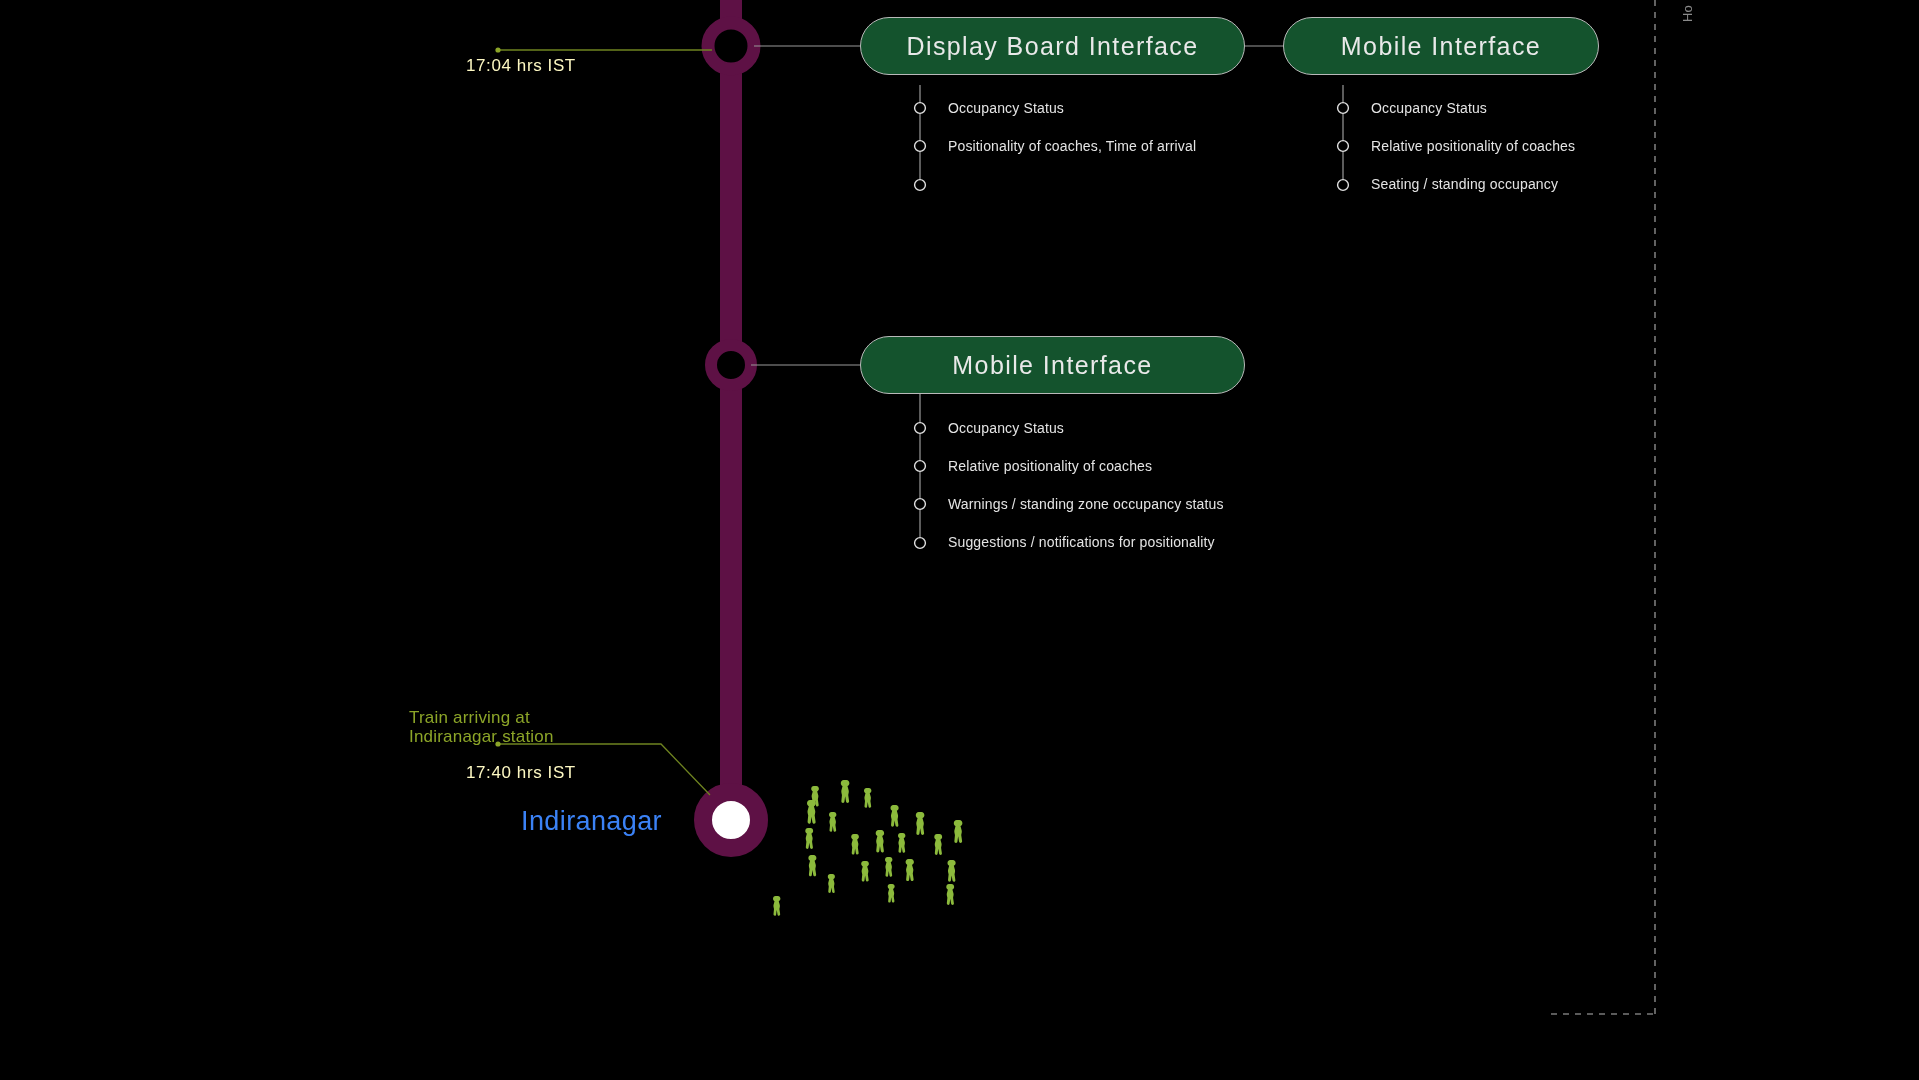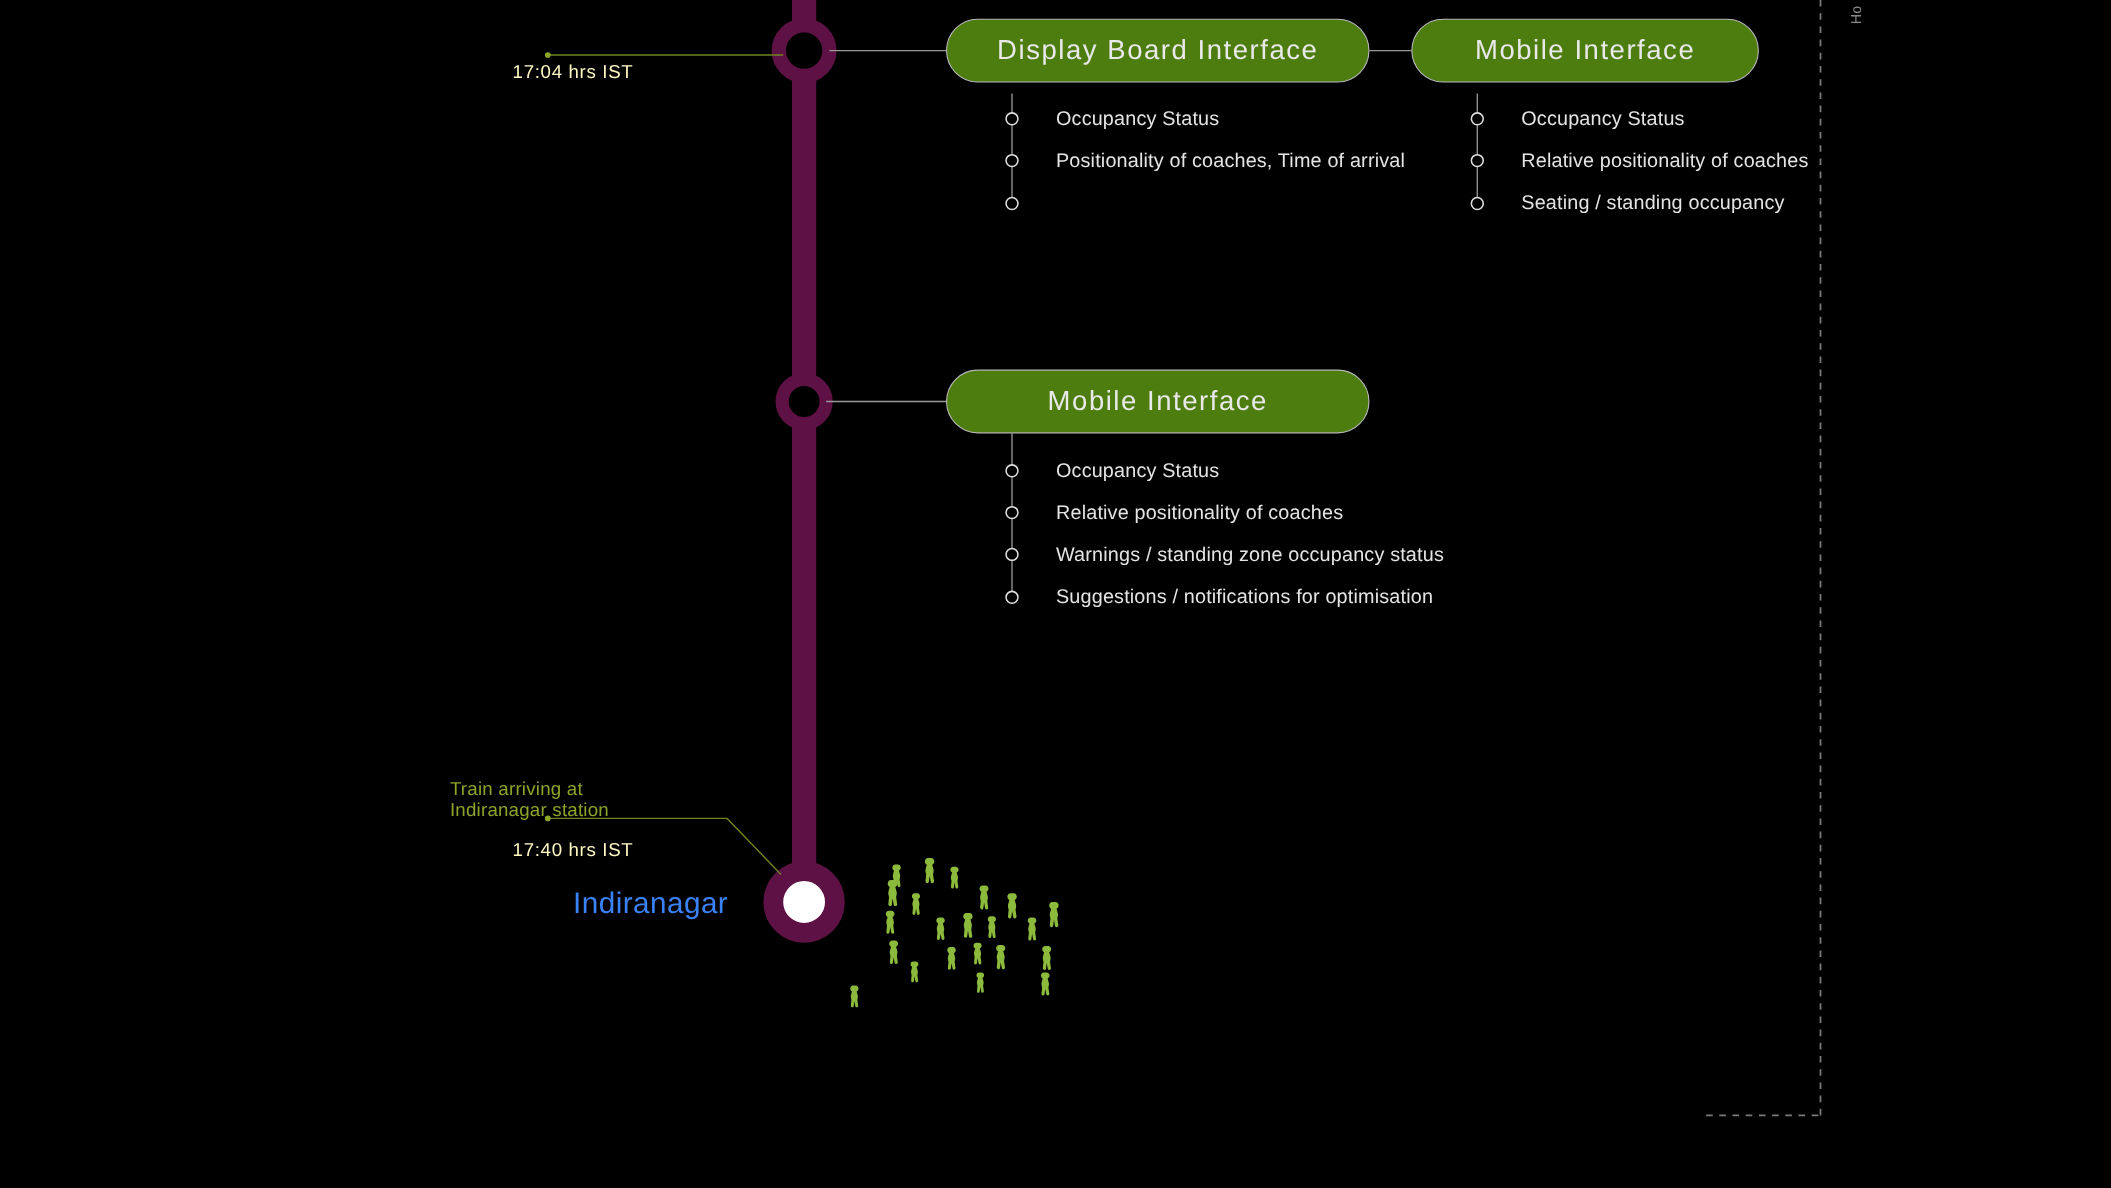--- a/index.html
+++ b/index.html
@@ -31,21 +31,21 @@
     width: 1919px;
     height: 1080px;
   }
 
   
   .panel {
     position: absolute;
     box-sizing: border-box;
     border: 1px solid #b9b9b9;
     border-radius: 200px;
-    background: #4d7c0f;
+    background: #14532d;
     display: flex;
     align-items: center;
     justify-content: center;
   }
   .panel-title {
     color: #e9e9e9;
     font-size: 25px;
     letter-spacing: 1.4px;
     font-weight: 300;
     white-space: nowrap;
@@ -57,25 +57,25 @@
     position: absolute;
   }
   .bullet-row {
     position: relative;
     height: 38px;
     display: flex;
     align-items: center;
   }
   .bullet-label {
     color: #e4e4e4;
-    font-size: 18px;
+    font-size: 14px;
     font-weight: 300;
     letter-spacing: 0.15px;
     white-space: nowrap;
-    margin-left: 40px;
+    margin-left: 28px;
     font-family: "Liberation Sans", sans-serif;
   }
 
   
   .annot {
     position: absolute;
     color: #8ca528;
     font-size: 17px;
     font-weight: 400;
     letter-spacing: 0.2px;
@@ -291,21 +291,21 @@
     <div class="bullet-row">
       <span class="bullet-label">Occupancy Status</span>
     </div>
     <div class="bullet-row">
       <span class="bullet-label">Relative positionality of coaches</span>
     </div>
     <div class="bullet-row">
       <span class="bullet-label">Warnings / standing zone occupancy status</span>
     </div>
     <div class="bullet-row">
-      <span class="bullet-label">Suggestions / notifications for optimisation</span>
+      <span class="bullet-label">Suggestions / notifications for positionality</span>
     </div>
   </div>
 
   <div class="annot-time" style="left:466px; top:56px;">17:04 hrs  IST</div>
 
   <div class="annot" style="left:409px; top:708px; width:205px; text-align:left;">Train arriving at</div>
   <div class="annot" style="left:409px; top:727px; width:205px; text-align:left;">Indiranagar station</div>
 
   <div class="annot-time" style="left:466px; top:763px;">17:40 hrs  IST</div>
 

